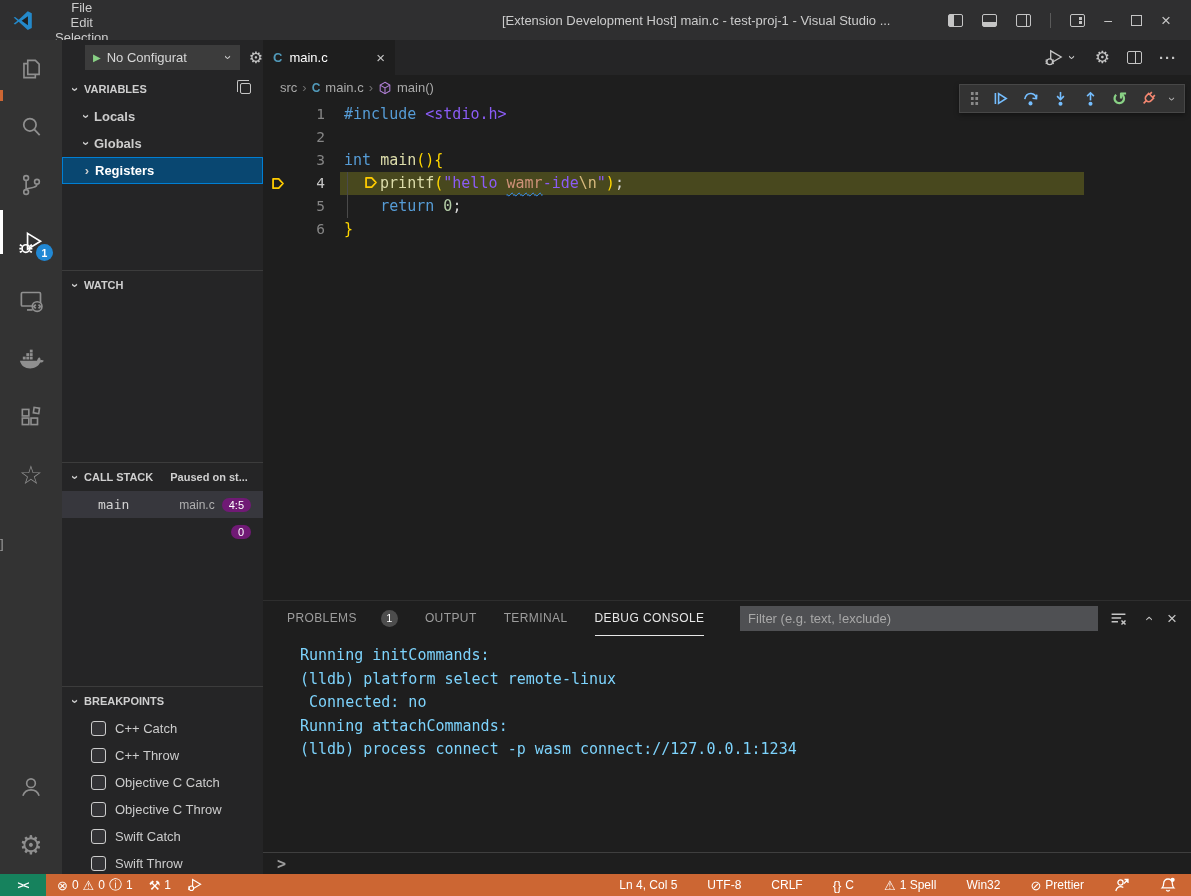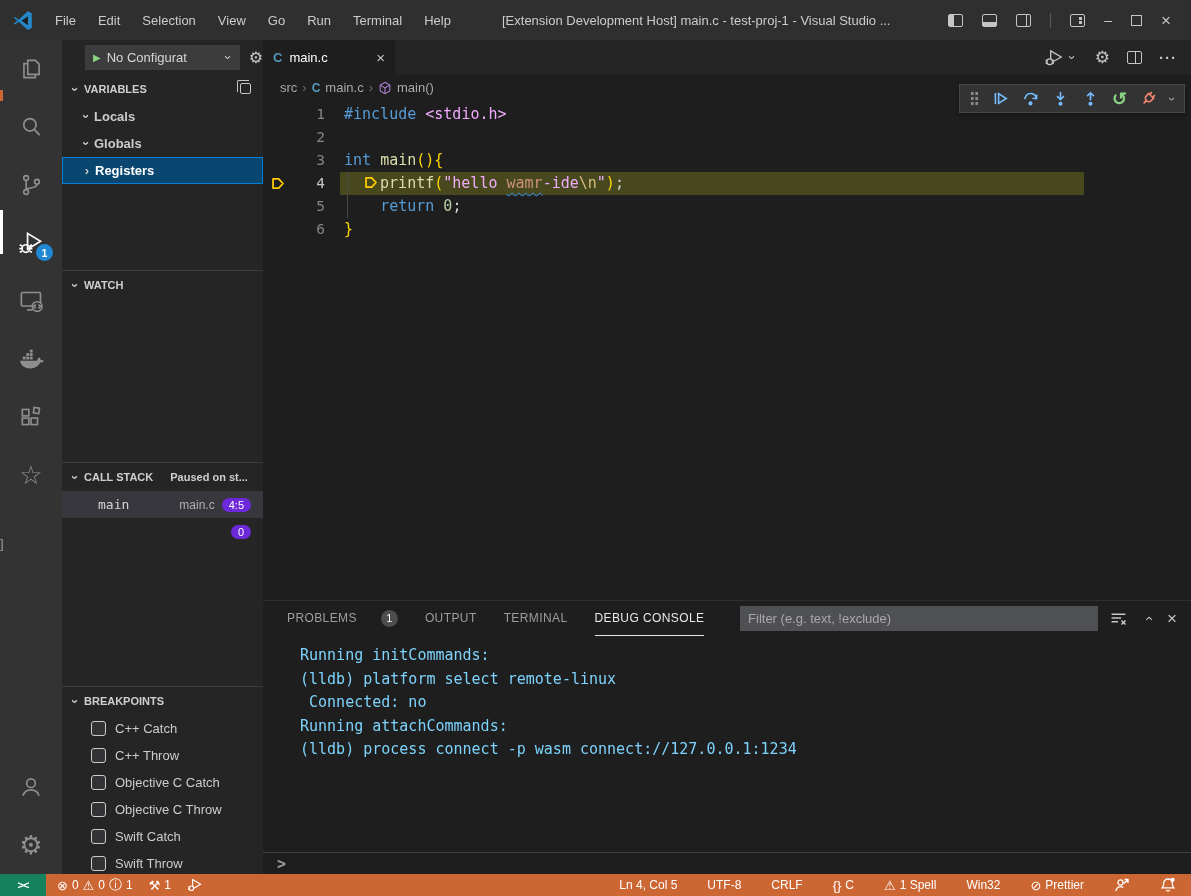--- a/index.html
+++ b/index.html
@@ -2,21 +2,21 @@
 <html><head>
 <meta charset="utf-8">
 <style>
   * { margin:0; padding:0; box-sizing:border-box; }
   body { font-family:"Liberation Sans", sans-serif; background:#000; }
   #app { position:relative; width:1191px; height:896px; background:#1e1e1e; overflow:hidden; color:#ccc; font-size:13px; }
 
   
   .titlebar { position:absolute; top:0; left:0; right:0; height:40px; background:#2f2f30; display:flex; align-items:center; }
   .logo { width:22px; height:22px; margin:0 10px 0 12px; flex:none; }
-  .menus { display:flex; align-items:center; height:100%; }
+  .menus { display:flex; align-items:center; height:100%;flex-direction:column; }
   .menu-item { padding:0 11px; font-size:13px; color:#cccccc; height:100%; display:flex; align-items:center; cursor:default; }
   .win-title { position:absolute; left:502px; font-size:13px; color:#cccccc; white-space:nowrap; }
   .win-controls { margin-left:auto; display:flex; align-items:center; gap:19px; padding-right:20px; }
   .wm-box { width:15px; height:13px; border:1.4px solid #c5c5c5; border-radius:2px; position:relative; display:inline-block; }
   .wm-left::before  { content:''; position:absolute; left:0; top:0; bottom:0; width:5px; background:#c5c5c5; }
   .wm-panel::before { content:''; position:absolute; left:0; right:0; bottom:0; height:4px; background:#c5c5c5; }
   .wm-right::before { content:''; position:absolute; right:3px; top:0; bottom:0; width:1.4px; background:#c5c5c5; }
   .wm-custom::before{ content:''; position:absolute; right:2px; top:2px; width:3px; height:3px; background:#c5c5c5; }
   .wm-custom::after { content:''; position:absolute; right:2px; bottom:2px; width:3px; height:3px; background:#c5c5c5; }
   .wm-sep { width:1px; height:15px; background:#5a5a5a; }
@@ -53,21 +53,21 @@
   .sec-bps { flex:1; }
   .sec-header { height:28px; display:flex; align-items:center; gap:3px; padding-left:7px; font-size:11px; font-weight:700; color:#cfcfcf; position:relative; }
   .sec-status { font-size:11px; font-weight:700; color:#cfcfcf; margin-left:14px; }
   .collapse-ico { position:absolute; right:12px; top:8px; width:11px; height:11px; border:1.2px solid #c5c5c5; border-radius:2px; }
   .collapse-ico::before { content:''; position:absolute; left:-4px; top:-4px; width:11px; height:11px; border-left:1.2px solid #c5c5c5; border-top:1.2px solid #c5c5c5; border-radius:2px 0 0 0; }
   .side-row { height:27px; display:flex; align-items:center; padding-left:18px; gap:2px; font-weight:700; font-size:13px; color:#cccccc; cursor:pointer; }
   .side-row.selected { background:#094771; border:1px solid #007fd4; color:#ffffff; }
   .stack-frame { height:27px; background:#37373d; display:flex; align-items:center; padding:0 12px 0 36px; }
   .frame-name { font-family:"DejaVu Sans Mono", monospace; font-size:13px; color:#d4d4d4; }
   .frame-file { margin-left:auto; font-size:12px; color:#b0b0b0; margin-right:7px; }
-  .pill { background:#6d28d9; color:#ffffff; font-size:11px; border-radius:9px; padding:1px 7px; }
+  .pill { background:#701a75; color:#ffffff; font-size:11px; border-radius:9px; padding:1px 7px; }
   .thread-row { height:28px; display:flex; align-items:center; justify-content:flex-end; padding-right:12px; }
   .bp-row { height:27px; display:flex; align-items:center; padding-left:29px; gap:9px; font-size:13px; color:#cccccc; }
   .cbx { width:15px; height:15px; border:1.4px solid #cccccc; border-radius:3px; background:#333336; flex:none; }
 
   
   .main { position:absolute; top:40px; left:263px; right:0; bottom:22px; display:flex; flex-direction:column; background:#1e1e1e; }
   .tabbar { height:35px; flex:none; background:#252526; display:flex; align-items:stretch; }
   .tab { width:132px; background:#1e1e1e; display:flex; align-items:center; gap:7px; padding:0 10px; font-size:13px; color:#ffffff; }
   .c-ico { color:#519aba; font-weight:700; font-size:13px; }
   .tab-close { margin-left:auto; color:#c5c5c5; font-size:15px; }
@@ -82,21 +82,21 @@
   .editor { flex:1; position:relative; overflow:hidden; }
   #code-lines { padding-top:3px; }
   .code-line { display:flex; height:23px; line-height:23px; font-family:"DejaVu Sans Mono", monospace; font-size:15px; position:relative; }
   .cl-marker { width:30px; display:flex; align-items:center; justify-content:center; z-index:1; }
   .cl-num { width:32px; text-align:right; color:#858585; font-size:14.5px; z-index:1; font-family:"DejaVu Sans Mono", monospace; }
   .current .cl-num { color:#c6c6c6; }
   .cl-text { padding-left:19px; white-space:pre; position:relative; z-index:1; }
   .hl { position:absolute; left:77px; width:744px; top:0; height:23px; background:rgba(255,255,30,0.19); z-index:0; }
   .guide::after { content:''; position:absolute; left:84px; top:0; height:100%; width:1px; background:#4a4a4a; z-index:2; }
   .inline-bp { display:inline-flex; width:18px; justify-content:center; vertical-align:middle; margin-top:-3px; }
-  .tok-kw { color:#569cd6; } .tok-fn { color:#dcdcaa; } .tok-str { color:#f0abfc;text-align:right; }
+  .tok-kw { color:#569cd6; } .tok-fn { color:#dcdcaa; } .tok-str { color:#8b5cf6;text-align:right; }
   .tok-esc { color:#d7ba7d; } .tok-num { color:#b5cea8; } .tok-brk { color:#ffd700; } .tok-pln { color:#d4d4d4; }
   .tok-spell { color:#ce9178; text-decoration:underline wavy #3794ff 1.2px; text-underline-offset:4px; }
 
   
   .debug-toolbar { position:absolute; top:44px; right:6px; height:29px; background:#333333; border:1px solid #474747; box-shadow:0 2px 5px rgba(0,0,0,.4); display:flex; align-items:center; gap:13px; padding:0 10px; z-index:6; }
   .gripper { width:9px; height:15px; background-image:radial-gradient(#8a8a8a 1.4px, transparent 1.5px); background-size:4.5px 5px; }
   .dt-glyph-green { color:#89d185; font-size:18px; font-weight:700; line-height:1; }
   .dt-chev { color:#b5b5b5; font-size:12px; }
 
   

